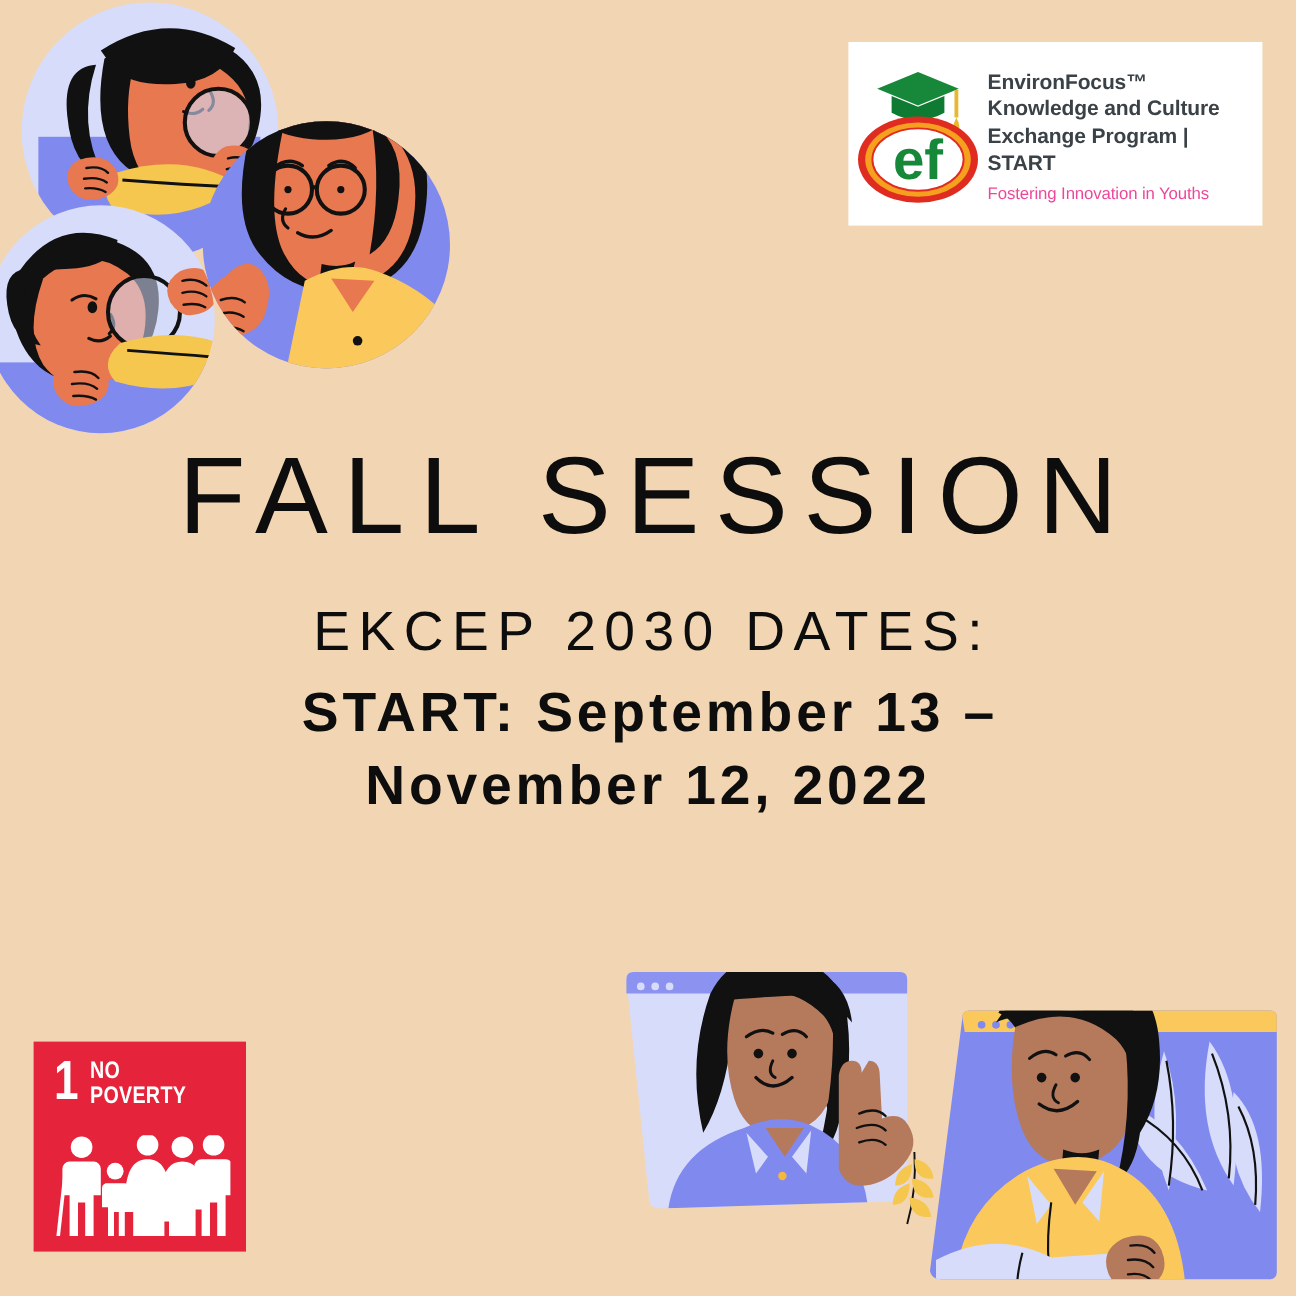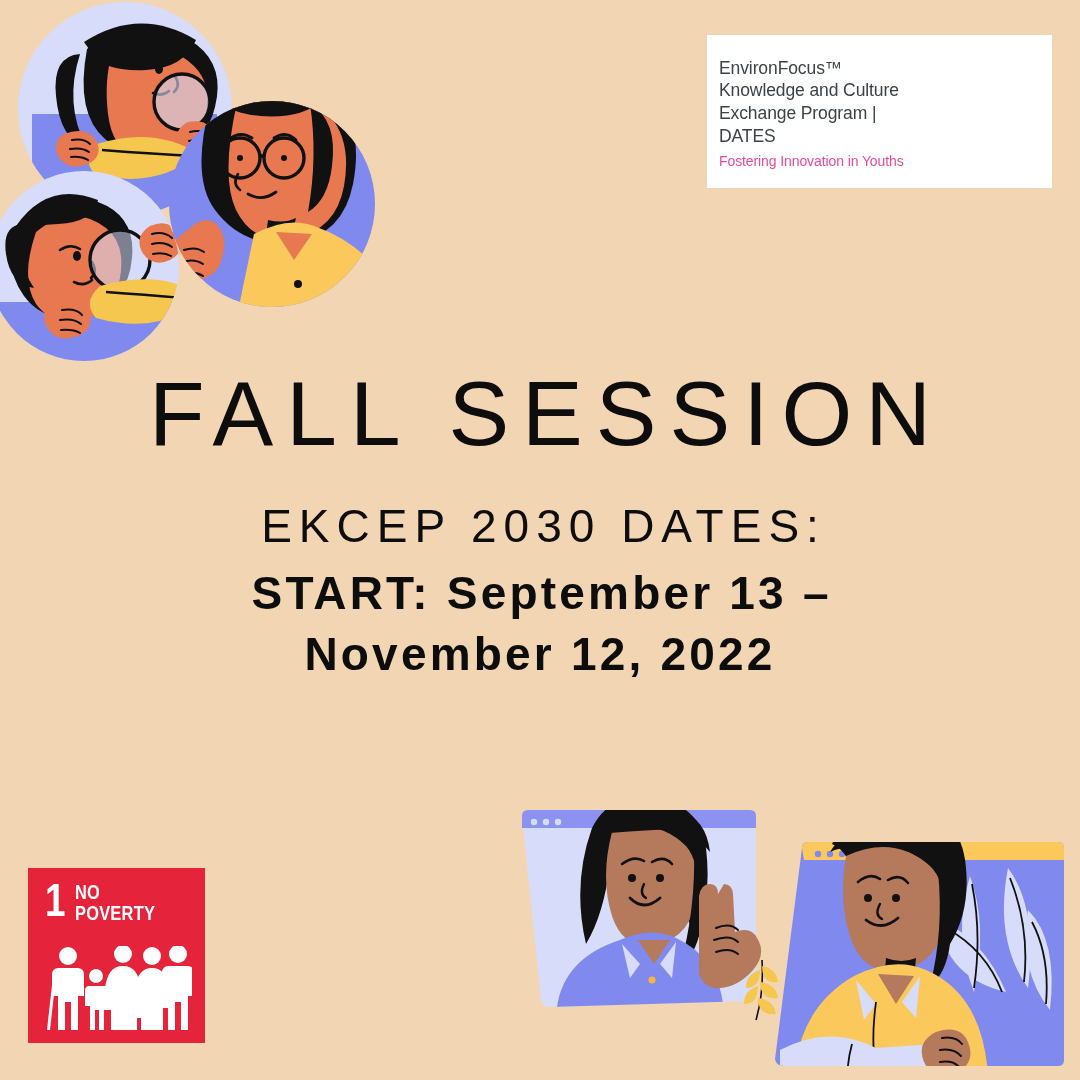--- a/index.html
+++ b/index.html
@@ -16,21 +16,21 @@
   .logo-card{
     position:absolute;left:707px;top:35px;width:345px;height:153px;
     background:#ffffff;
     display:flex;align-items:center;
     box-sizing:border-box;
     padding:6px 8px 6px 6px;
   }
   .logo-mark{width:104px;height:128px;flex:0 0 104px;position:relative;}
   .logo-text{flex:1;padding-left:6px;padding-top:2px;}
   .logo-line{
-    font-size:17.5px;line-height:1.30;color:#3b4247;font-weight:400;
+    font-size:17.5px;line-height:1.30;color:#3b4247;font-weight:700;
     letter-spacing:-0.1px;white-space:nowrap;
   }
   .logo-tag{
     font-size:14px;color:#ec4899;margin-top:5px;letter-spacing:-0.1px;
     white-space:nowrap;
   }
 
   
   .title{
     position:absolute;left:0;right:0;top:368px;
@@ -172,25 +172,43 @@
         <path d="M284 238 l18 28 18 -26" fill="#e8784f"></path>
         <circle cx="306" cy="290" r="4" fill="#111"></circle>
 
         <path d="M196 236 q18 -18 30 -4 q10 12 4 32 q-4 18 -24 22 q-22 4 -28 -14 q-6 -20 18 -36z" fill="#e8784f"></path>
         <path d="M192 256 q12 -4 20 2 M190 268 q12 -4 21 2 M192 280 q11 -3 19 2" stroke="#111" stroke-width="2" fill="none" stroke-linecap="round"></path>
       </g>
     </g>
   </svg>
 
   <div class="logo-card">
+    <div class="logo-mark">
+      <svg viewBox="0 0 104 128" width="104" height="128">
+
+        <g>
+          <path d="M52 12 L86 26 L52 40 L18 26 Z" fill="#17883a"></path>
+          <path d="M30 32 L30 46 q22 12 44 0 L74 32 L52 41 Z" fill="#0f7a32"></path>
+          <path d="M84 27 L84 50" stroke="#e8b832" stroke-width="3.2"></path>
+          <path d="M84 50 q-5 9 0 14 q5 -5 0 -14" fill="#e8b832"></path>
+        </g>
+
+        <ellipse cx="52" cy="85" rx="50" ry="36" fill="#e02b20"></ellipse>
+        <ellipse cx="52" cy="85" rx="44" ry="31" fill="#f5a01e"></ellipse>
+        <ellipse cx="52" cy="85" rx="38" ry="26" fill="#ffffff"></ellipse>
+        <ellipse cx="52" cy="85" rx="38" ry="26" fill="none" stroke="#e02b20" stroke-width="1.6"></ellipse>
+
+        <text x="52" y="101" font-family="Liberation Sans, sans-serif" font-size="47" font-weight="bold" fill="#17883a" text-anchor="middle">ef</text>
+      </svg>
+    </div>
     <div class="logo-text">
       <div class="logo-line">EnvironFocus™</div>
       <div class="logo-line">Knowledge and Culture</div>
       <div class="logo-line">Exchange Program |</div>
-      <div class="logo-line">DATES</div>
+      <div class="logo-line">START</div>
       <div class="logo-tag">Fostering Innovation in Youths</div>
     </div>
   </div>
 
   <div class="title">FALL SESSION</div>
   <div class="sub1">EKCEP 2030 DATES:</div>
   <div class="sub2">START: September 13 – November 12, 2022</div>
 
   <div class="sdg">
     <div class="sdg-head">

